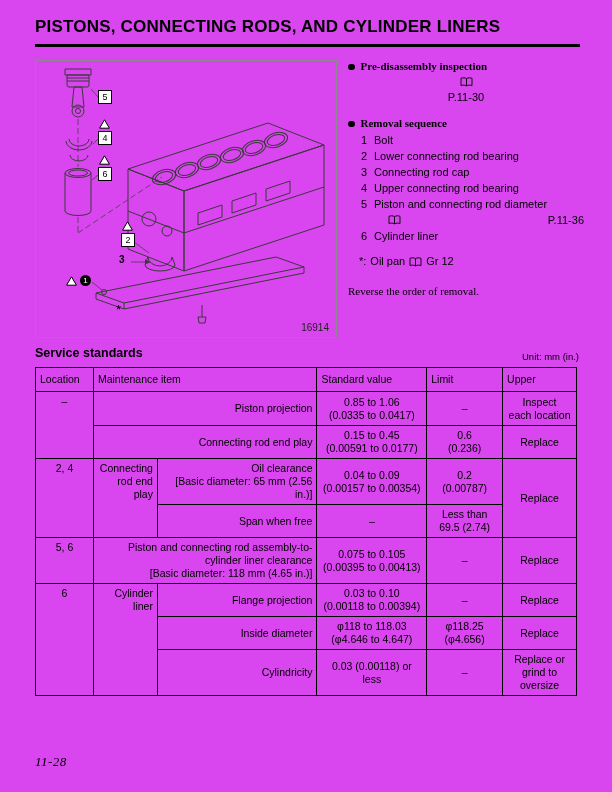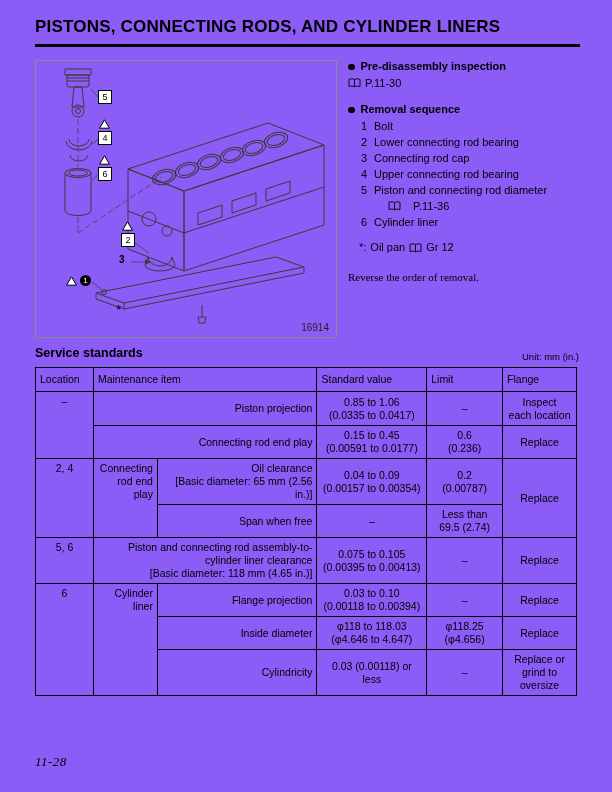--- a/index.html
+++ b/index.html
@@ -1,16 +1,16 @@
 <!DOCTYPE html>
 <html><head>
 <meta charset="utf-8">
 <style>
   html,body{margin:0;padding:0;background:#e8e8e8;}
-  .page{position:relative;width:612px;height:792px;background:#8b5cf6;margin:0 auto;
+  .page{position:relative;width:612px;height:792px;background:#d946ef;margin:0 auto;
         font-family:"Liberation Sans",sans-serif;color:#000;overflow:hidden;}
 
   
   .title{position:absolute;left:35px;top:17px;right:32px;margin:0;
          font-size:17px;font-weight:bold;letter-spacing:.2px;
          border-bottom:3px solid #000;padding-bottom:7px;}
 
   
   .figure{position:absolute;left:35px;top:60px;width:300px;height:276px;
           border:1px solid #8a8a8a;}
@@ -19,27 +19,27 @@
       font-size:9px;line-height:12px;text-align:center;}
   .tri{position:absolute;width:11px;height:10px;line-height:0;}
   .plain-num{position:absolute;font-size:10px;font-weight:bold;}
   .dot{position:absolute;width:11px;height:11px;border-radius:50%;background:#000;
        color:#fff;font-size:8px;line-height:11px;text-align:center;}
   .star{position:absolute;font-size:13px;}
   .fignum{position:absolute;right:7px;bottom:4px;font-size:10px;color:#222;}
 
   
   .notes{position:absolute;left:348px;top:60px;width:236px;font-size:11px;line-height:13.5px;}
-  .sec-head{display:flex;align-items:center;gap:6px;font-weight:bold;margin-bottom:3px;}
+  .sec-head{display:flex;align-items:center;gap:6px;font-weight:bold;margin-bottom:3px;font-family:Liberation Serif, serif;}
   .bullet{width:6.5px;height:6.5px;border-radius:50%;background:#000;flex:none;}
-  .ref-line{display:flex;align-items:center;gap:4px;margin:1px 0 13px 0;}
+  .ref-line{display:flex;align-items:center;gap:4px;margin:1px 0 13px 0;flex-direction:column;}
   .rm-item{display:flex;margin:0 0 2.5px 13px;}
   .rm-num{width:13px;flex:none;}
   .rm-label{flex:1;}
-  .rm-ref{display:flex;align-items:center;gap:12px;margin:0 0 2.5px 40px;}
+  .rm-ref{display:flex;align-items:center;gap:4px;margin:0 0 2.5px 40px;justify-content:space-between;}
   .footnote{display:flex;align-items:center;gap:4px;margin:12px 0 16px 11px;}
   .inst-body{margin-top:1px;font-family:Liberation Serif, serif;}
   .book{display:inline-flex;line-height:0;flex:none;}
 
   
   .std-heading{position:absolute;left:35px;top:346px;font-size:12.5px;font-weight:bold;}
   .unit{position:absolute;right:33px;top:351px;font-size:9.5px;}
   table.std{position:absolute;left:35px;top:367px;width:542px;border-collapse:collapse;
             font-size:10.5px;line-height:13px;}
   table.std th,table.std td{border:1px solid #000;padding:3px 4px;}
@@ -234,21 +234,21 @@
       <col style="width:110px">
         <col style="width:76px">
         <col style="width:74px">
     </colgroup>
     <thead>
       <tr>
         <th>Location</th>
         <th colspan="2">Maintenance item</th>
         <th>Standard value</th>
         <th>Limit</th>
-        <th>Flange</th>
+        <th>Upper</th>
       </tr>
     </thead>
     <tbody>
       <tr style="height:34px">
         <td rowspan="2" class="c top">–</td>
         <td colspan="2" class="l">Piston projection</td>
         <td class="c pre">0.85 to 1.06
 (0.0335 to 0.0417)</td>
         <td class="c">–</td>
         <td class="c pre">Inspect

